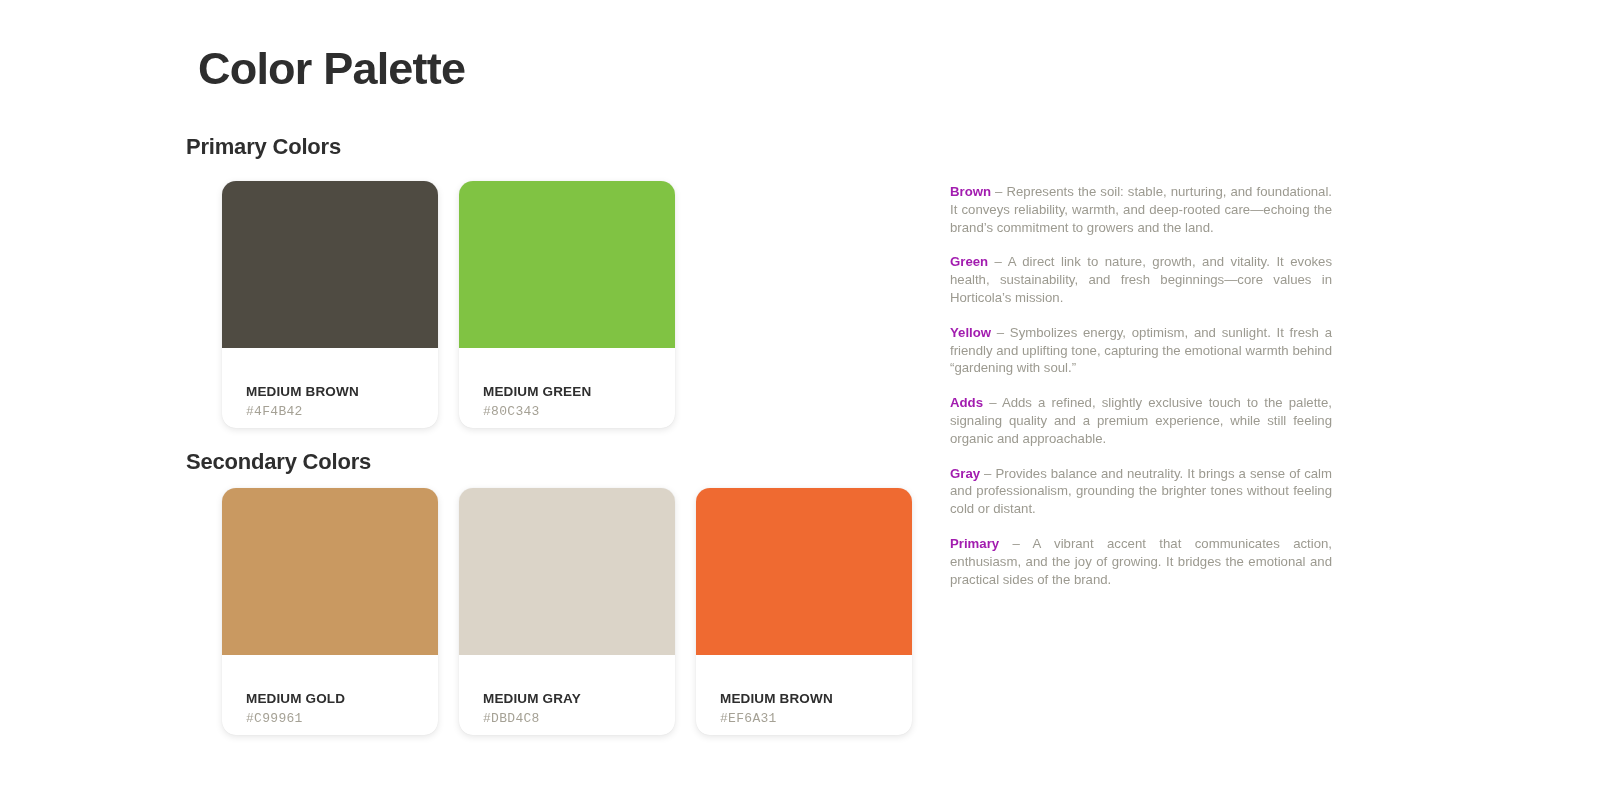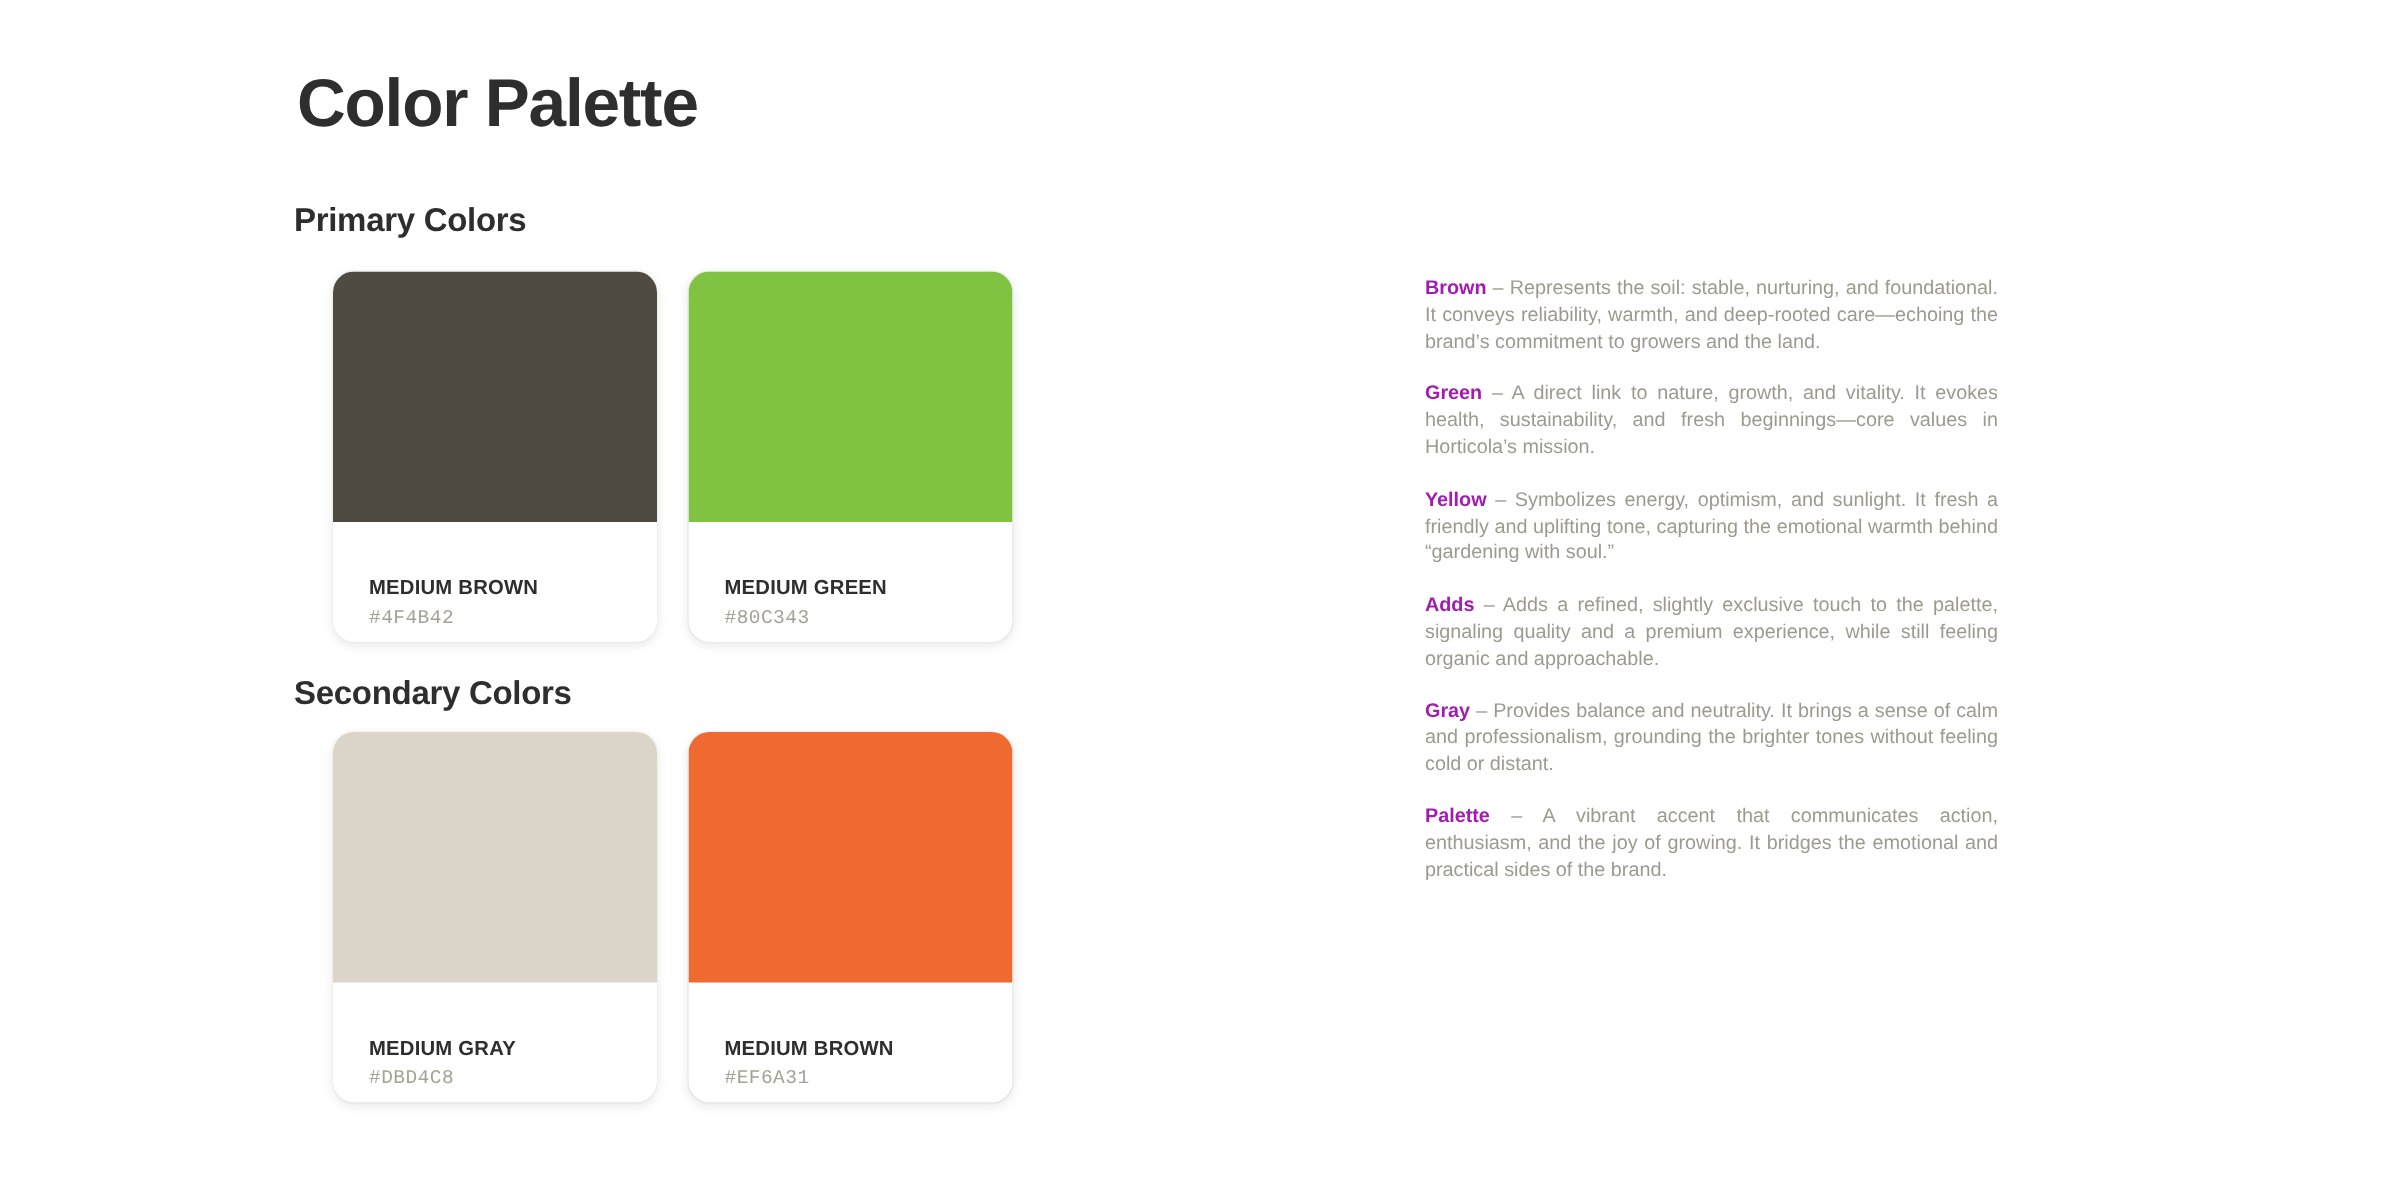--- a/index.html
+++ b/index.html
@@ -32,21 +32,21 @@
     font-weight: bold;
     color: #2e2e2e;
     letter-spacing: -0.8px;
     line-height: 1.1;
     white-space: nowrap;
   }
 
   
   .section-heading {
     position: absolute;
-    left: 196px;
+    left: 186px;
     font-size: 22px;
     font-weight: bold;
     color: #2e2e2e;
     letter-spacing: -0.2px;
     white-space: nowrap;
   }
   .section-heading.primary { top: 134px; }
   .section-heading.secondary { top: 449px; }
 
   
@@ -143,20 +143,27 @@
       </div>
     </div>
 
 
   </div>
 
   <div class="section-heading secondary">Secondary Colors</div>
 
   <div class="swatch-row secondary">
 
+    <div class="color-card">
+      <div class="card-swatch" style="background-color: rgb(201, 153, 97);"></div>
+      <div class="card-info">
+        <div class="card-name">MEDIUM GOLD</div>
+        <div class="card-hex">#C99961</div>
+      </div>
+    </div>
 
     <div class="color-card">
       <div class="card-swatch" style="background-color: rgb(219, 212, 200);"></div>
       <div class="card-info">
         <div class="card-name">MEDIUM GRAY</div>
         <div class="card-hex">#DBD4C8</div>
       </div>
     </div>
 
     <div class="color-card">
@@ -179,17 +186,17 @@
     <p class="desc-para">
       <span class="desc-term">Yellow</span><span> – Symbolizes energy, optimism, and sunlight. It fresh a friendly and uplifting tone, capturing the emotional warmth behind “gardening with soul.”</span>
     </p>
     <p class="desc-para">
       <span class="desc-term">Adds</span><span> – Adds a refined, slightly exclusive touch to the palette, signaling quality and a premium experience, while still feeling organic and approachable.</span>
     </p>
     <p class="desc-para">
       <span class="desc-term">Gray</span><span> – Provides balance and neutrality. It brings a sense of calm and professionalism, grounding the brighter tones without feeling cold or distant.</span>
     </p>
     <p class="desc-para">
-      <span class="desc-term">Palette</span><span> – A vibrant accent that communicates action, enthusiasm, and the joy of growing. It bridges the emotional and practical sides of the brand.</span>
+      <span class="desc-term">Primary</span><span> – A vibrant accent that communicates action, enthusiasm, and the joy of growing. It bridges the emotional and practical sides of the brand.</span>
     </p>
   </div>
 
 </div>
 
 </body></html>

